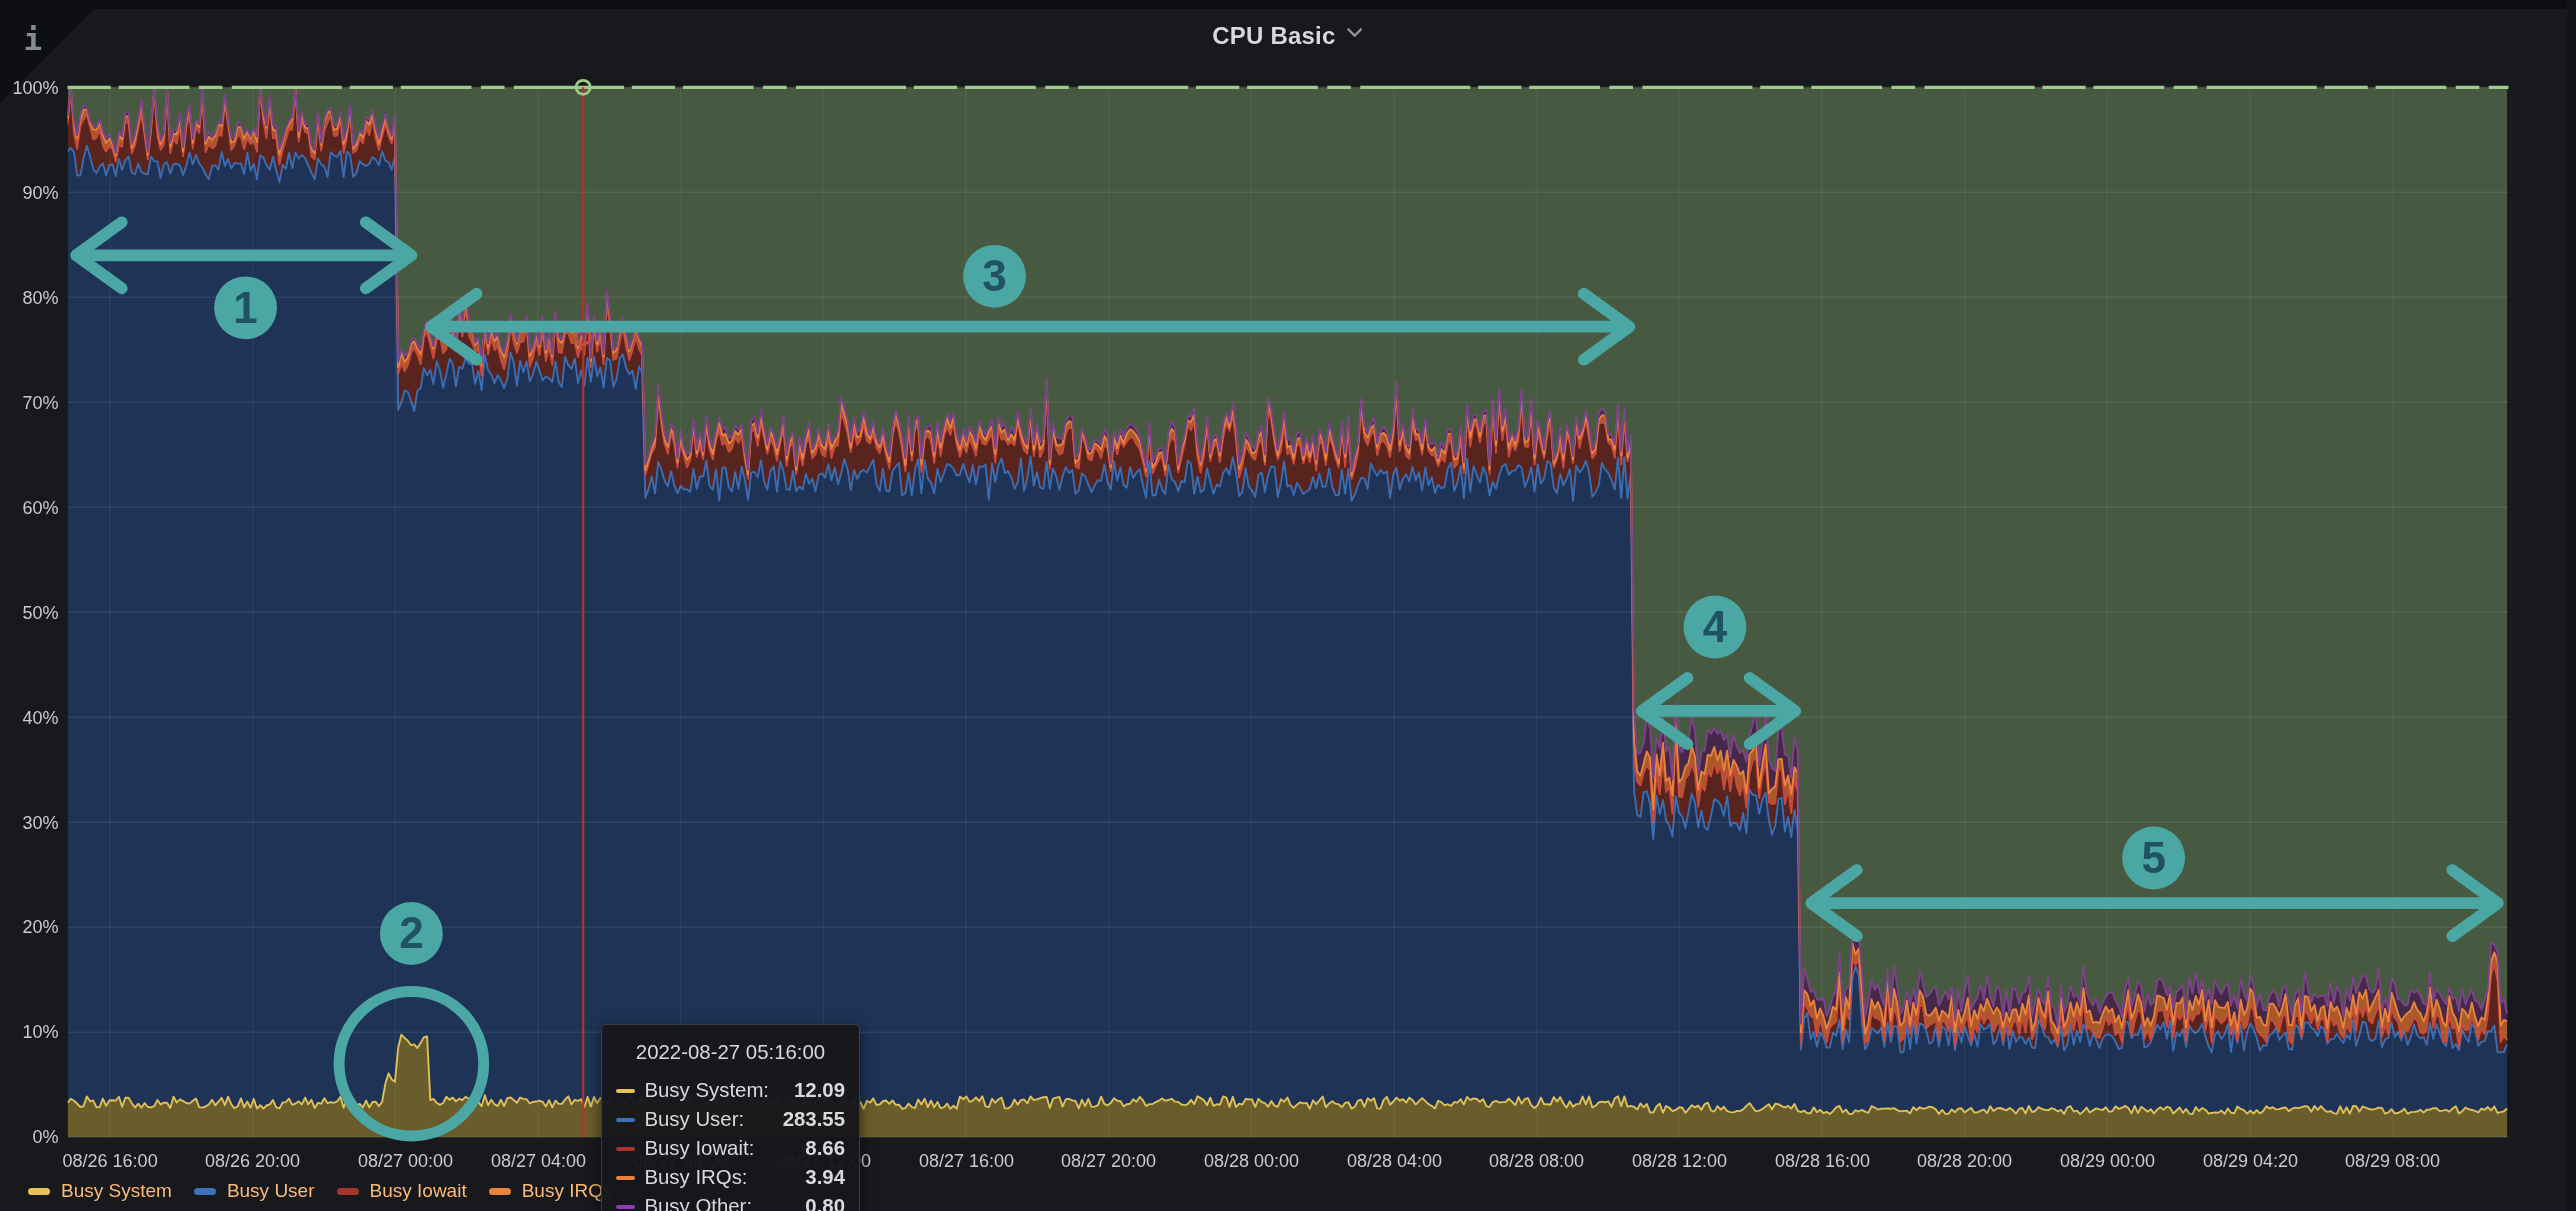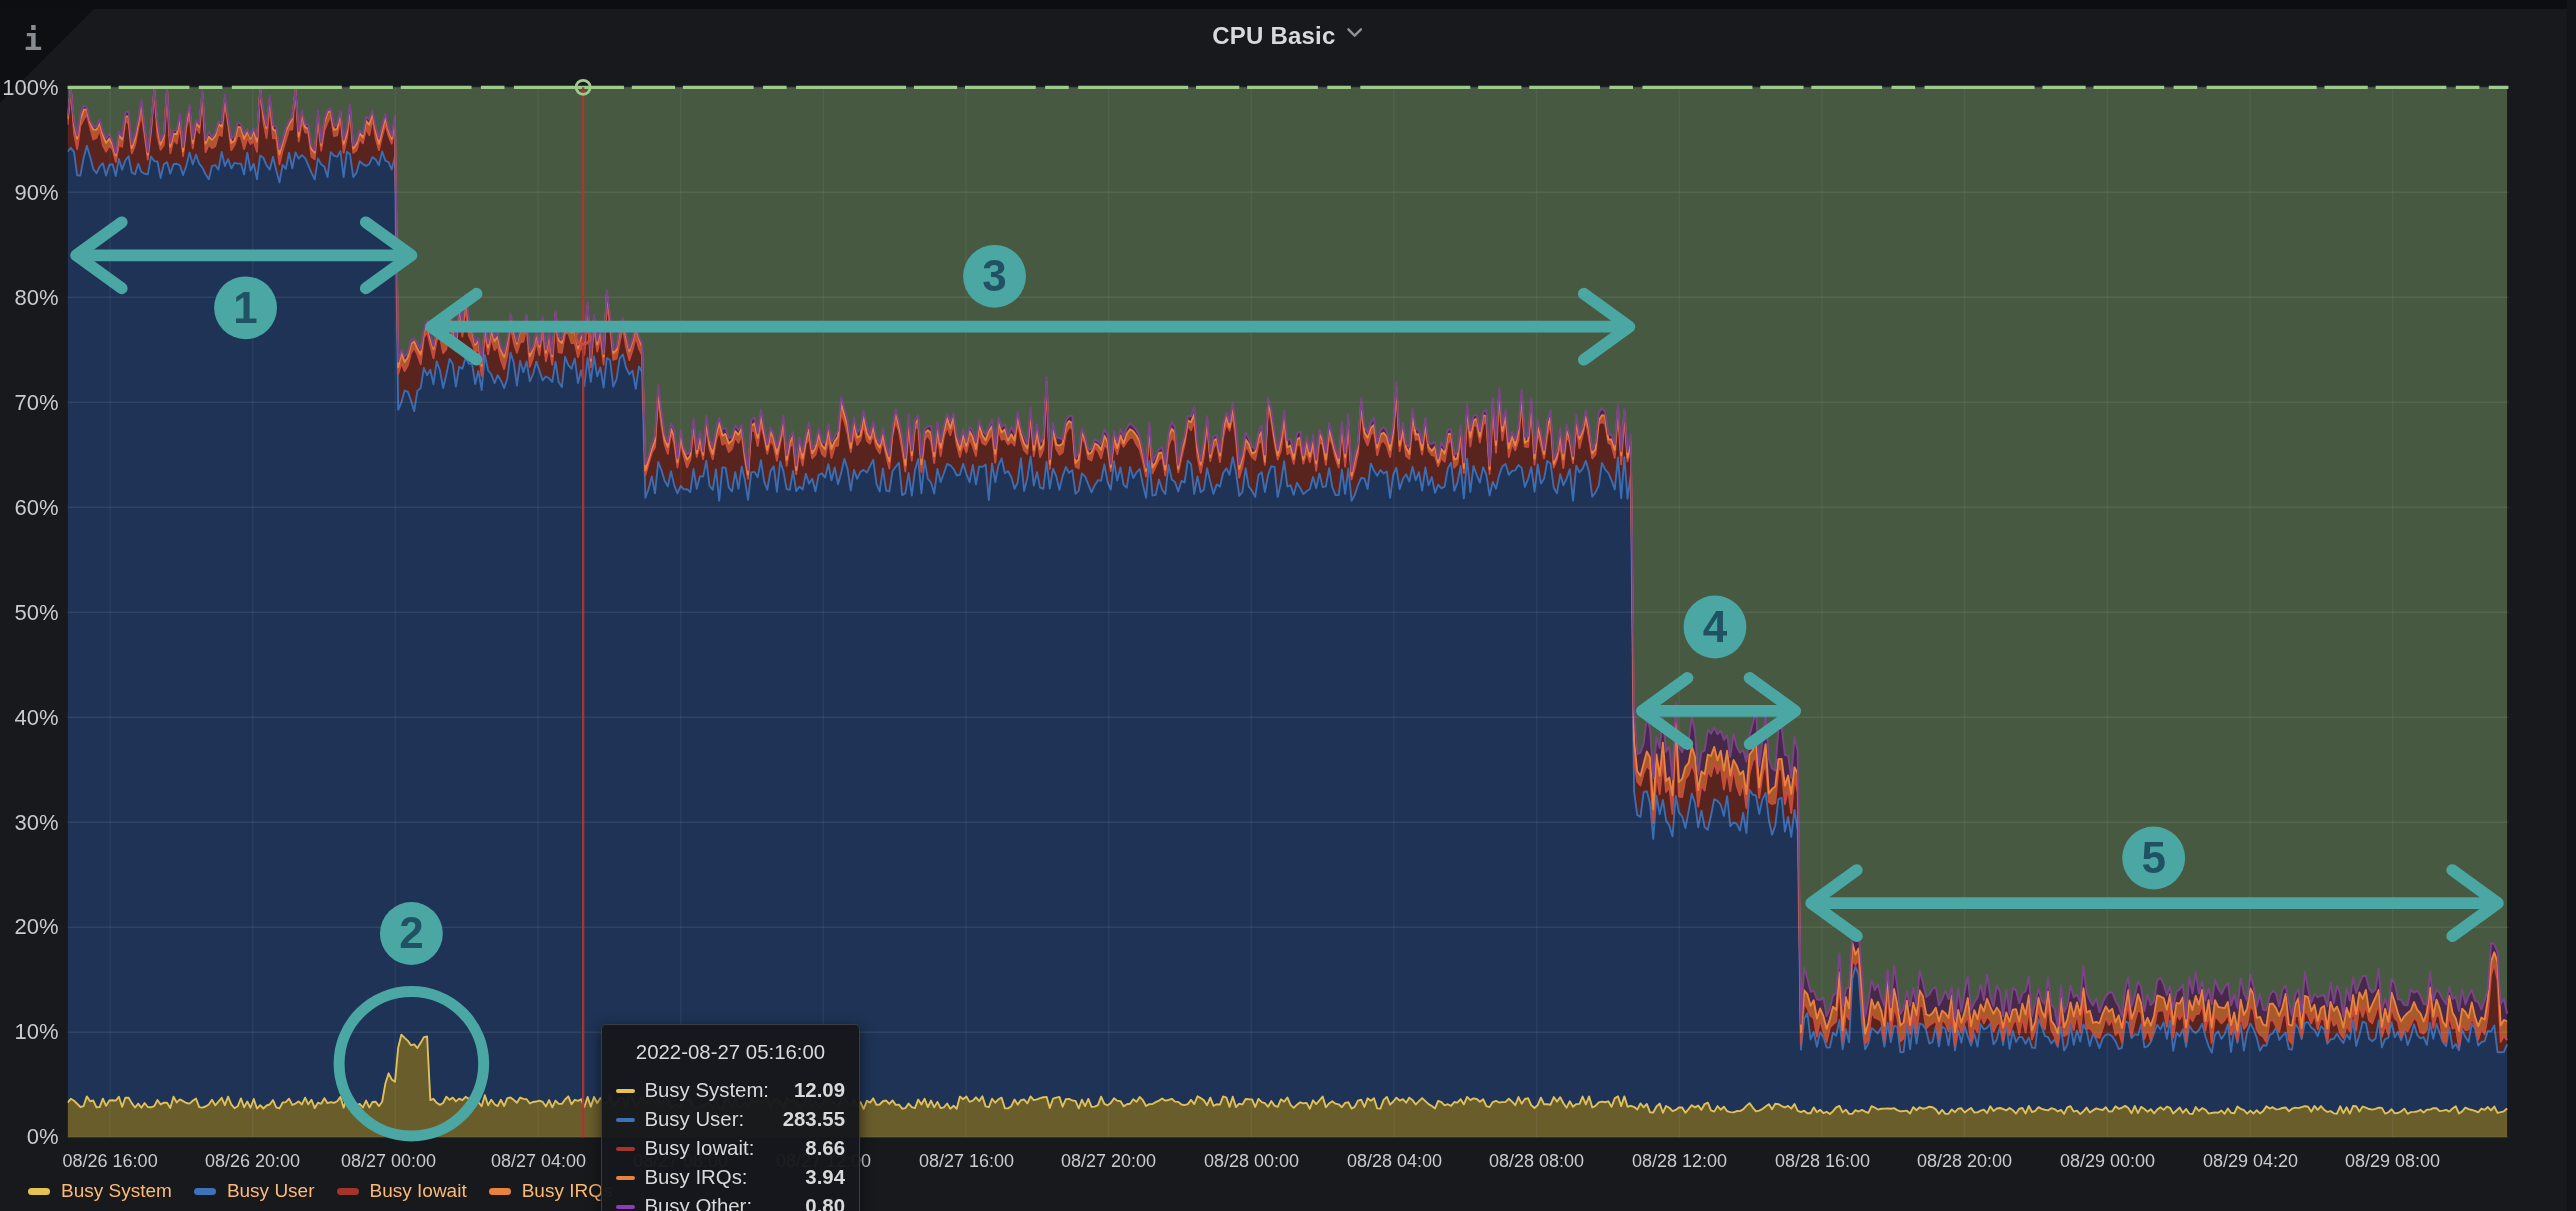--- a/index.html
+++ b/index.html
@@ -13,21 +13,21 @@
   .right-edge{position:absolute;right:0;top:0;width:9.4px;height:1212px;background:#121417;}
   .panel-header{position:absolute;left:0;top:9.4px;width:2576px;height:53px;display:flex;align-items:center;justify-content:center;}
   .panel-title{display:flex;align-items:flex-start;gap:11px;cursor:pointer;}
   .panel-title .t{font-size:24px;font-weight:700;color:#D8D9DA;letter-spacing:0.2px;}
   .chev{display:inline-block;margin-top:4.7px;}
   .info-corner{position:absolute;left:0;top:9.4px;width:0;height:0;
     border-top:94px solid #0D0F12;border-right:94px solid transparent;}
   .info-i{position:absolute;left:23.6px;top:-82px;
     font-family:"DejaVu Sans Mono", monospace;font-weight:700;font-size:31px;color:#878C93;}
   #chart{position:absolute;left:0;top:0;}
-  .ylab{position:absolute;width:57px;text-align:right;font-size:22px;color:#C9CBCE;line-height:18px;}
+  .ylab{position:absolute;width:57px;text-align:right;font-size:18px;color:#C9CBCE;line-height:18px;}
   .xlab{position:absolute;width:173px;text-align:center;font-size:18px;color:#C9CBCE;line-height:18px;}
   #legend{position:absolute;left:28px;top:1180px;display:flex;align-items:center;gap:22px;}
   .leg-item{display:flex;align-items:center;gap:11px;cursor:pointer;}
   .leg-swatch{width:22px;height:7px;border-radius:3.9px;}
   .leg-label{font-size:19px;color:#fdba74;}
   #tooltip{position:absolute;left:601px;top:1024px;width:259px;height:228px;
     background:rgba(22,24,28,0.97);border:0.8px solid #3A3E44;border-radius:4.7px;
     box-shadow:0 4.7px 14px rgba(0,0,0,.55);padding:11px 14px;box-sizing:border-box;z-index:30;}
   .tt-title{font-size:20.4px;color:#D8D9DA;text-align:center;margin:4.7px 0 12.6px 0;}
   .tt-row{display:flex;align-items:center;gap:9.4px;height:29px;}
@@ -143,21 +143,21 @@
     <div class="ylab" style="left: 1.6px; top: 604px;">50%</div>
     <div class="ylab" style="left: 1.6px; top: 709px;">40%</div>
     <div class="ylab" style="left: 1.6px; top: 814px;">30%</div>
     <div class="ylab" style="left: 1.6px; top: 918px;">20%</div>
     <div class="ylab" style="left: 1.6px; top: 1023px;">10%</div>
     <div class="ylab" style="left: 1.6px; top: 1128px;">0%</div>
   </div>
 <div id="xlabels">
     <div class="xlab" style="left: 23.6px; top: 1152px;">08/26 16:00</div>
     <div class="xlab" style="left: 166px; top: 1152px;">08/26 20:00</div>
-    <div class="xlab" style="left: 302px; top: 1152px;">08/27 00:00</div>
+    <div class="xlab" style="left: 319px; top: 1152px;">08/27 00:00</div>
     <div class="xlab" style="left: 452px; top: 1152px;">08/27 04:00</div>
     <div class="xlab" style="left: 594px; top: 1152px;">08/27 08:00</div>
     <div class="xlab" style="left: 737px; top: 1152px;">08/27 12:00</div>
     <div class="xlab" style="left: 880px; top: 1152px;">08/27 16:00</div>
     <div class="xlab" style="left: 1022px; top: 1152px;">08/27 20:00</div>
     <div class="xlab" style="left: 1165px; top: 1152px;">08/28 00:00</div>
     <div class="xlab" style="left: 1308px; top: 1152px;">08/28 04:00</div>
     <div class="xlab" style="left: 1450px; top: 1152px;">08/28 08:00</div>
     <div class="xlab" style="left: 1593px; top: 1152px;">08/28 12:00</div>
     <div class="xlab" style="left: 1736px; top: 1152px;">08/28 16:00</div>

